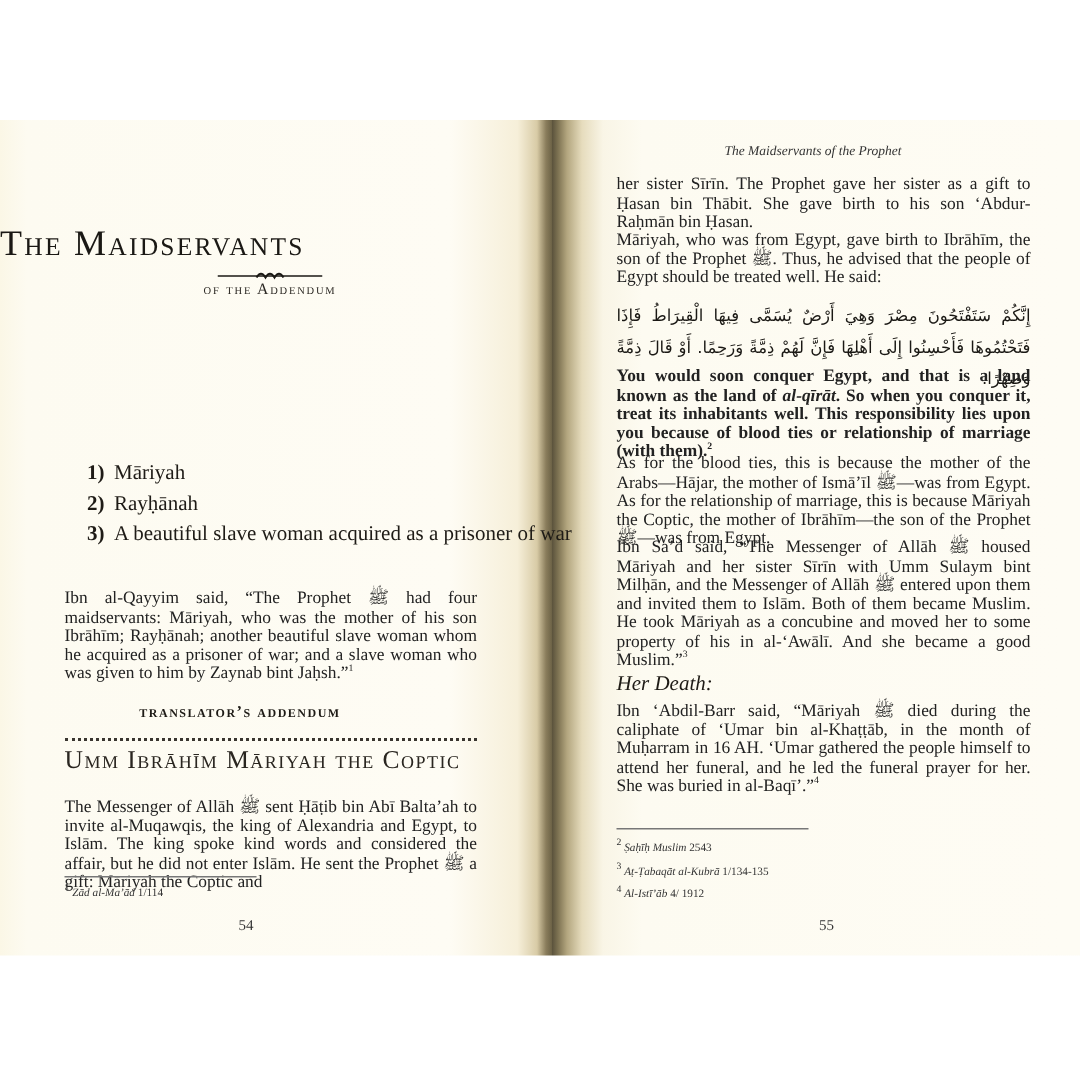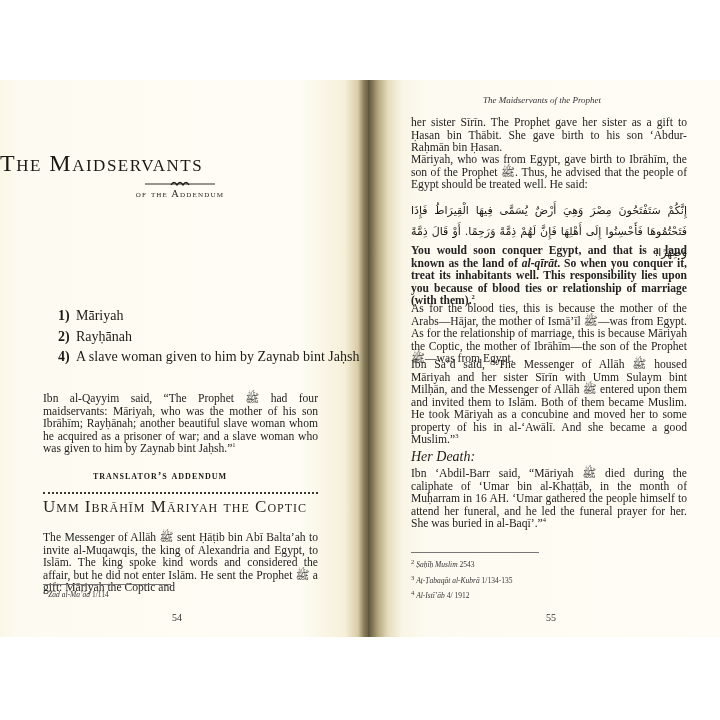--- a/index.html
+++ b/index.html
@@ -25,21 +25,21 @@
   .addendum-head { left:0; width:320px; top:469px; text-align:center; font-size:11px;
     font-weight:bold; letter-spacing:1px; font-variant:small-caps; text-transform:lowercase; }
   .dotted { left:43px; top:492px; width:275px; border-top:2px dotted #3a3630; height:0; }
   .section-title { left:43px; top:497px; font-size:17px; letter-spacing:1px; font-variant:small-caps; color:#2a2620; }
   .p2 { left:43px; top:532px; width:275px; }
   .fn-rule { height:0; border-top:1px solid #777; }
   .fn-left-rule { left:43px; top:584px; width:128px; }
   .footnote { font-size:7.5px; line-height:10px; color:#333; }
   .fn-left { left:43px; top:590px; }
   .folio { font-size:10px; color:#333; }
-  .folio-left { left:172px; top:612px; }
+  .folio-left { left:159px; top:612px; }
   .running-head { left:368px; width:320px; top:95px; text-align:center; font-style:italic; font-size:9px; color:#333; padding-left:28px; box-sizing:border-box; }
   .r { width:276px; left:411px; }
   .r1 { top:117px; }
   .r2 { top:154px; }
   .arabic { left:411px; width:276px; top:200px; direction:rtl; text-align:justify; font-size:11px; line-height:21px; color:#1a1814; font-family:"DejaVu Sans",sans-serif; }
   .r-bold { top:245px; font-weight:bold; }
   .r3 { top:303px; }
   .r4 { top:359px; }
   .her-death { left:411px; top:449px; font-style:italic; font-size:14px; }
   .r5 { top:468px; }
@@ -60,21 +60,21 @@
 <div class="abs chapter-title">The Maidservants</div>
 <svg class="abs ornament" viewBox="0 0 70 8">
   <line x1="0" y1="4" x2="70" y2="4" stroke="#1a1814" stroke-width="0.9"></line>
   <path d="M26 5 q3 -5 6 0 q3 -5 6 0 q3 -5 6 0" fill="none" stroke="#1a1814" stroke-width="1.4"></path>
 </svg>
 <div class="abs chapter-sub">of the Addendum</div>
 
 <ul class="abs list">
   <li><span class="num">1)</span><span>Māriyah</span></li>
   <li><span class="num">2)</span><span>Rayḥānah</span></li>
-  <li><span class="num">4)</span><span>A slave woman given to him by Zaynab bint Jaḥsh</span></li>
+  <li><span class="num">3)</span><span>A beautiful slave woman acquired as a prisoner of war</span></li>
 </ul>
 
 <div class="abs para p1"><span>Ibn al-Qayyim said, “The Prophet ﷺ had four maidservants: Māriyah, who was the mother of his son Ibrāhīm; Rayḥānah; another beautiful slave woman whom he acquired as a prisoner of war; and a slave woman who was given to him by Zaynab bint Jaḥsh.”</span><sup>1</sup></div>
 
 <div class="abs addendum-head">Translator’s Addendum</div>
 <div class="abs dotted"></div>
 <div class="abs section-title">Umm Ibrāhīm Māriyah the Coptic</div>
 <div class="abs para p2">The Messenger of Allāh ﷺ sent Ḥāṭib bin Abī Balta’ah to invite al-Muqawqis, the king of Alexandria and Egypt, to Islām. The king spoke kind words and considered the affair, but he did not enter Islām. He sent the Prophet ﷺ a gift: Māriyah the Coptic and</div>
 
 <div class="abs fn-rule fn-left-rule"></div>

